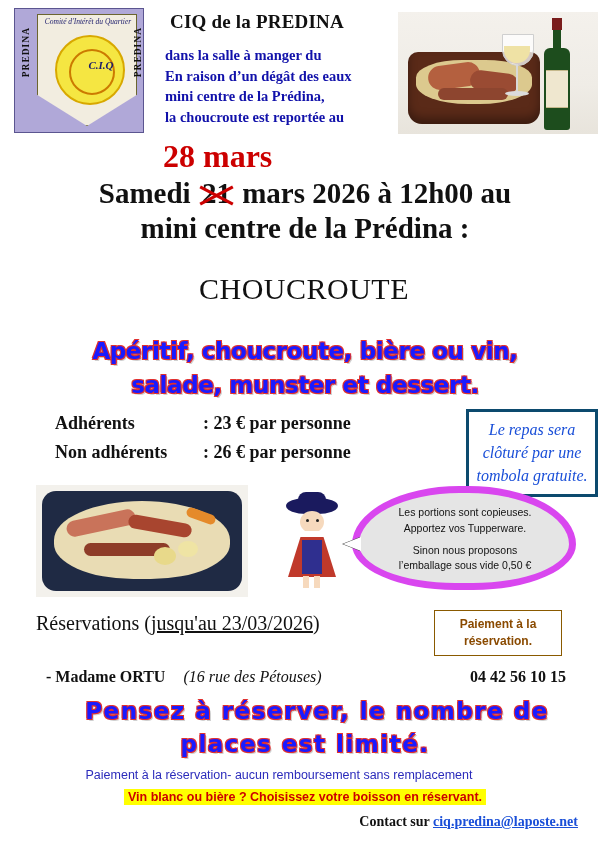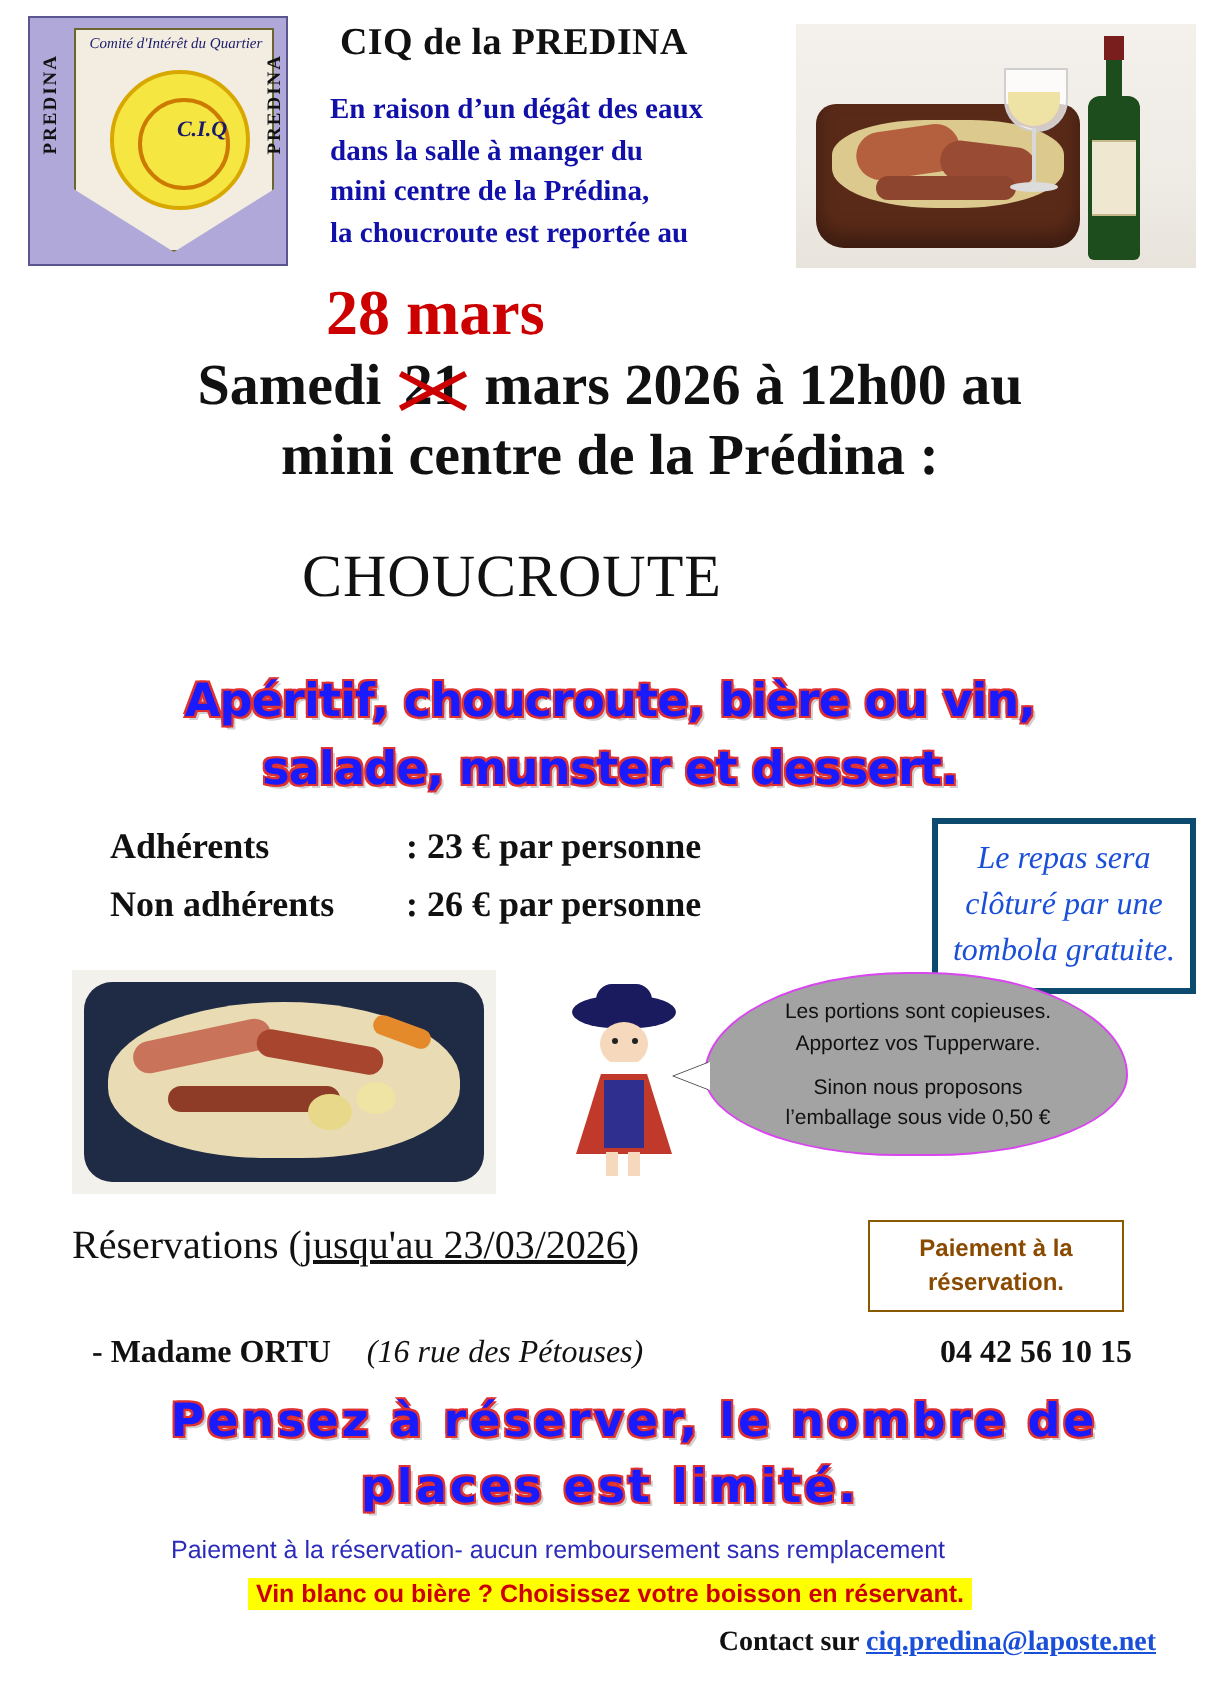--- a/index.html
+++ b/index.html
@@ -277,20 +277,21 @@
 
   .choucroute-title {
     position: absolute;
     left: 0;
     top: 272px;
     width: 512px;
     text-align: center;
     font-size: 30px;
     color: #111;
     letter-spacing: 0.5px;
+    padding-left: 48px;
   }
 
   .menu-line {
     position: absolute;
     width: 610px;
     text-align: center;
     font-family: "DejaVu Sans", sans-serif;
     font-weight: bold;
     font-size: 23px;
     color: #1a1aff;
@@ -432,22 +433,22 @@
   }
   .mascot .legs span:first-child { left: 1px; }
   .mascot .legs span:last-child { left: 12px; }
 
   .bubble {
     position: absolute;
     left: 352px;
     top: 486px;
     width: 210px;
     height: 90px;
-    background: #a3a3a3;
-    border: 1px solid #d946ef;
+    background: #e5e5e5;
+    border: 7px solid #d946ef;
     border-radius: 48% 48% 46% 46% / 56% 56% 44% 44%;
   }
   .bubble .tail {
     position: absolute;
     left: -16px;
     top: 44px;
     width: 0; height: 0;
     border-top: 7px solid transparent;
     border-bottom: 7px solid transparent;
     border-right: 18px solid #ffffff;
@@ -574,22 +575,22 @@
     <div class="logo-arc">Comité d'Intérêt du Quartier</div>
     <div class="logo-sun"></div>
     <div class="logo-ciq">C.I.Q</div>
     <div class="logo-vert left">PREDINA</div>
     <div class="logo-vert right">PREDINA</div>
   </div>
 
   <div class="hdr-title">CIQ de la PREDINA</div>
 
   <div class="hdr-body">
+    <div>dans la salle à manger du</div>
     <div>En raison d’un dégât des eaux</div>
-    <div>dans la salle à manger du</div>
     <div>mini centre de la Prédina,</div>
     <div>la choucroute est reportée au</div>
   </div>
 
   <div class="photo-top">
     <div class="platter">
       <div class="kraut"></div>
       <div class="meat1"></div>
       <div class="meat2"></div>
       <div class="sausage"></div>

